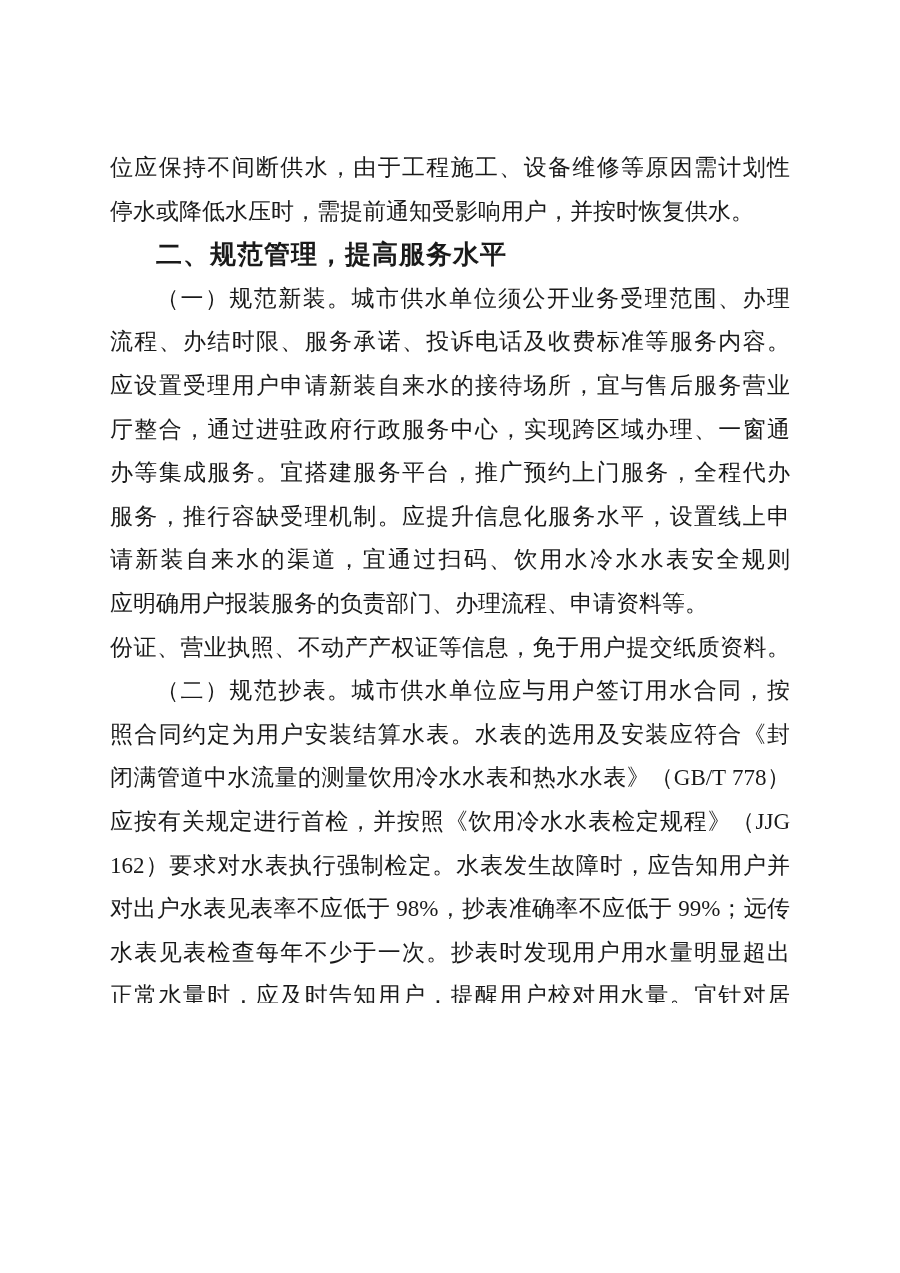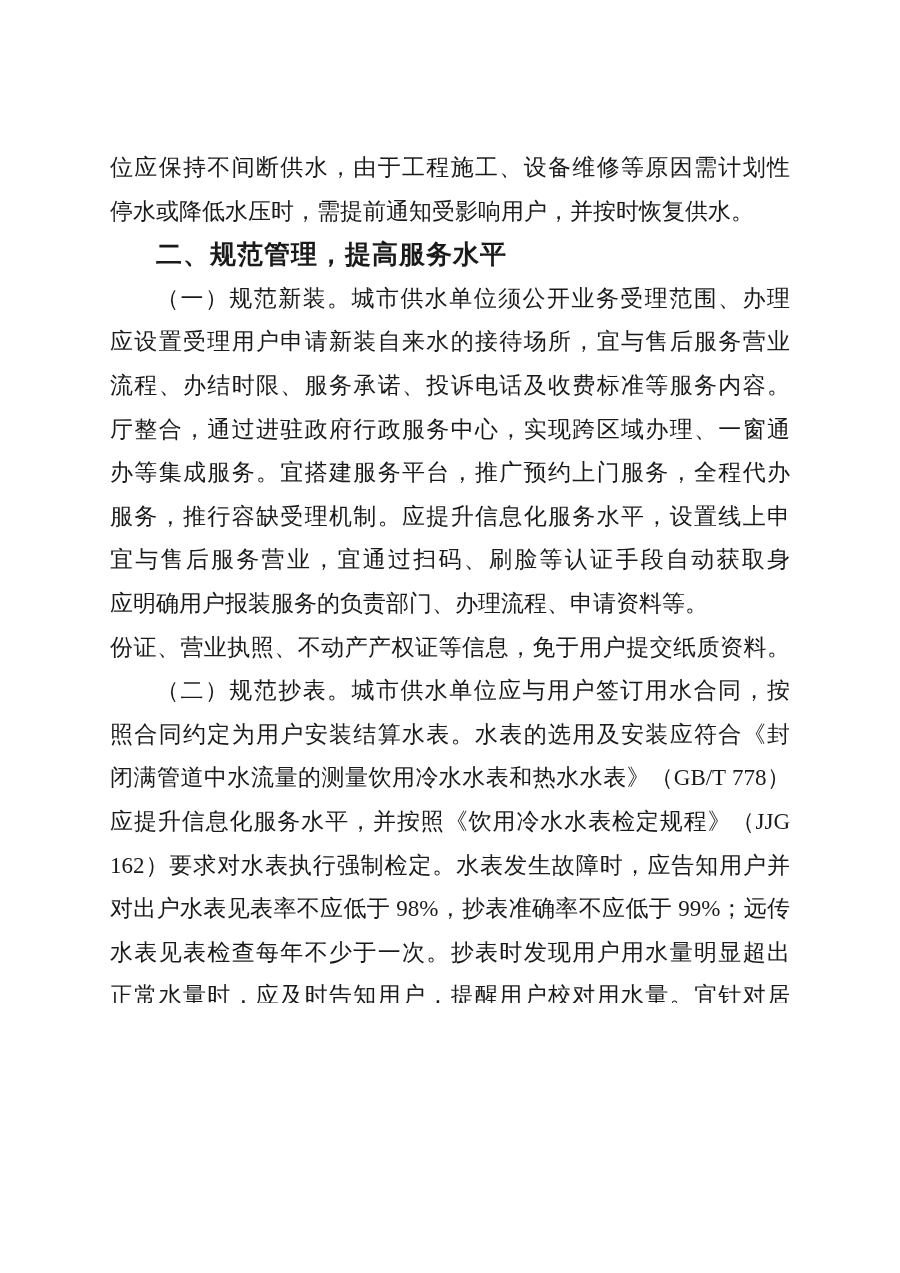--- a/index.html
+++ b/index.html
@@ -54,31 +54,31 @@
 </head>
 <body>
 
 <div class="page">
   <div class="doc-body" id="doc-body">
 
   <div class="line">位应保持不间断供水，由于工程施工、设备维修等原因需计划性</div>
       <div class="line para-end">停水或降低水压时，需提前通知受影响用户，并按时恢复供水。</div>
       <div class="line heading para-end indent">二、规范管理，提高服务水平</div>
       <div class="line indent">（一）规范新装。城市供水单位须公开业务受理范围、办理</div>
+      <div class="line">流程、办结时限、服务承诺、投诉电话及收费标准等服务内容。</div>
       <div class="line">应设置受理用户申请新装自来水的接待场所，宜与售后服务营业</div>
-      <div class="line">流程、办结时限、服务承诺、投诉电话及收费标准等服务内容。</div>
       <div class="line">厅整合，通过进驻政府行政服务中心，实现跨区域办理、一窗通</div>
       <div class="line">办等集成服务。宜搭建服务平台，推广预约上门服务，全程代办</div>
       <div class="line">服务，推行容缺受理机制。应提升信息化服务水平，设置线上申</div>
-      <div class="line">宜与售后服务营业，宜通过扫码、刷脸等认证手段自动获取身</div>
+      <div class="line">请新装自来水的渠道，宜通过扫码、饮用水冷水水表安全规则</div>
       <div class="line para-end">应明确用户报装服务的负责部门、办理流程、申请资料等。</div>
       <div class="line">份证、营业执照、不动产产权证等信息，免于用户提交纸质资料。</div>
       <div class="line indent">（二）规范抄表。城市供水单位应与用户签订用水合同，按</div>
       <div class="line">照合同约定为用户安装结算水表。水表的选用及安装应符合《封</div>
       <div class="line">闭满管道中水流量的测量饮用冷水水表和热水水表》（GB/T 778）</div>
-      <div class="line">应提升信息化服务水平，并按照《饮用冷水水表检定规程》（JJG</div>
+      <div class="line">应按有关规定进行首检，并按照《饮用冷水水表检定规程》（JJG</div>
       <div class="line">162）要求对水表执行强制检定。水表发生故障时，应告知用户并</div>
       <div class="line">对出户水表见表率不应低于 98%，抄表准确率不应低于 99%；远传</div>
       <div class="line">水表见表检查每年不少于一次。抄表时发现用户用水量明显超出</div>
       <div class="line">正常水量时，应及时告知用户，提醒用户校对用水量。宜针对居</div>
     </div>
   <div class="page-footer">– 2 –</div>
 </div>
 
 </body></html>

